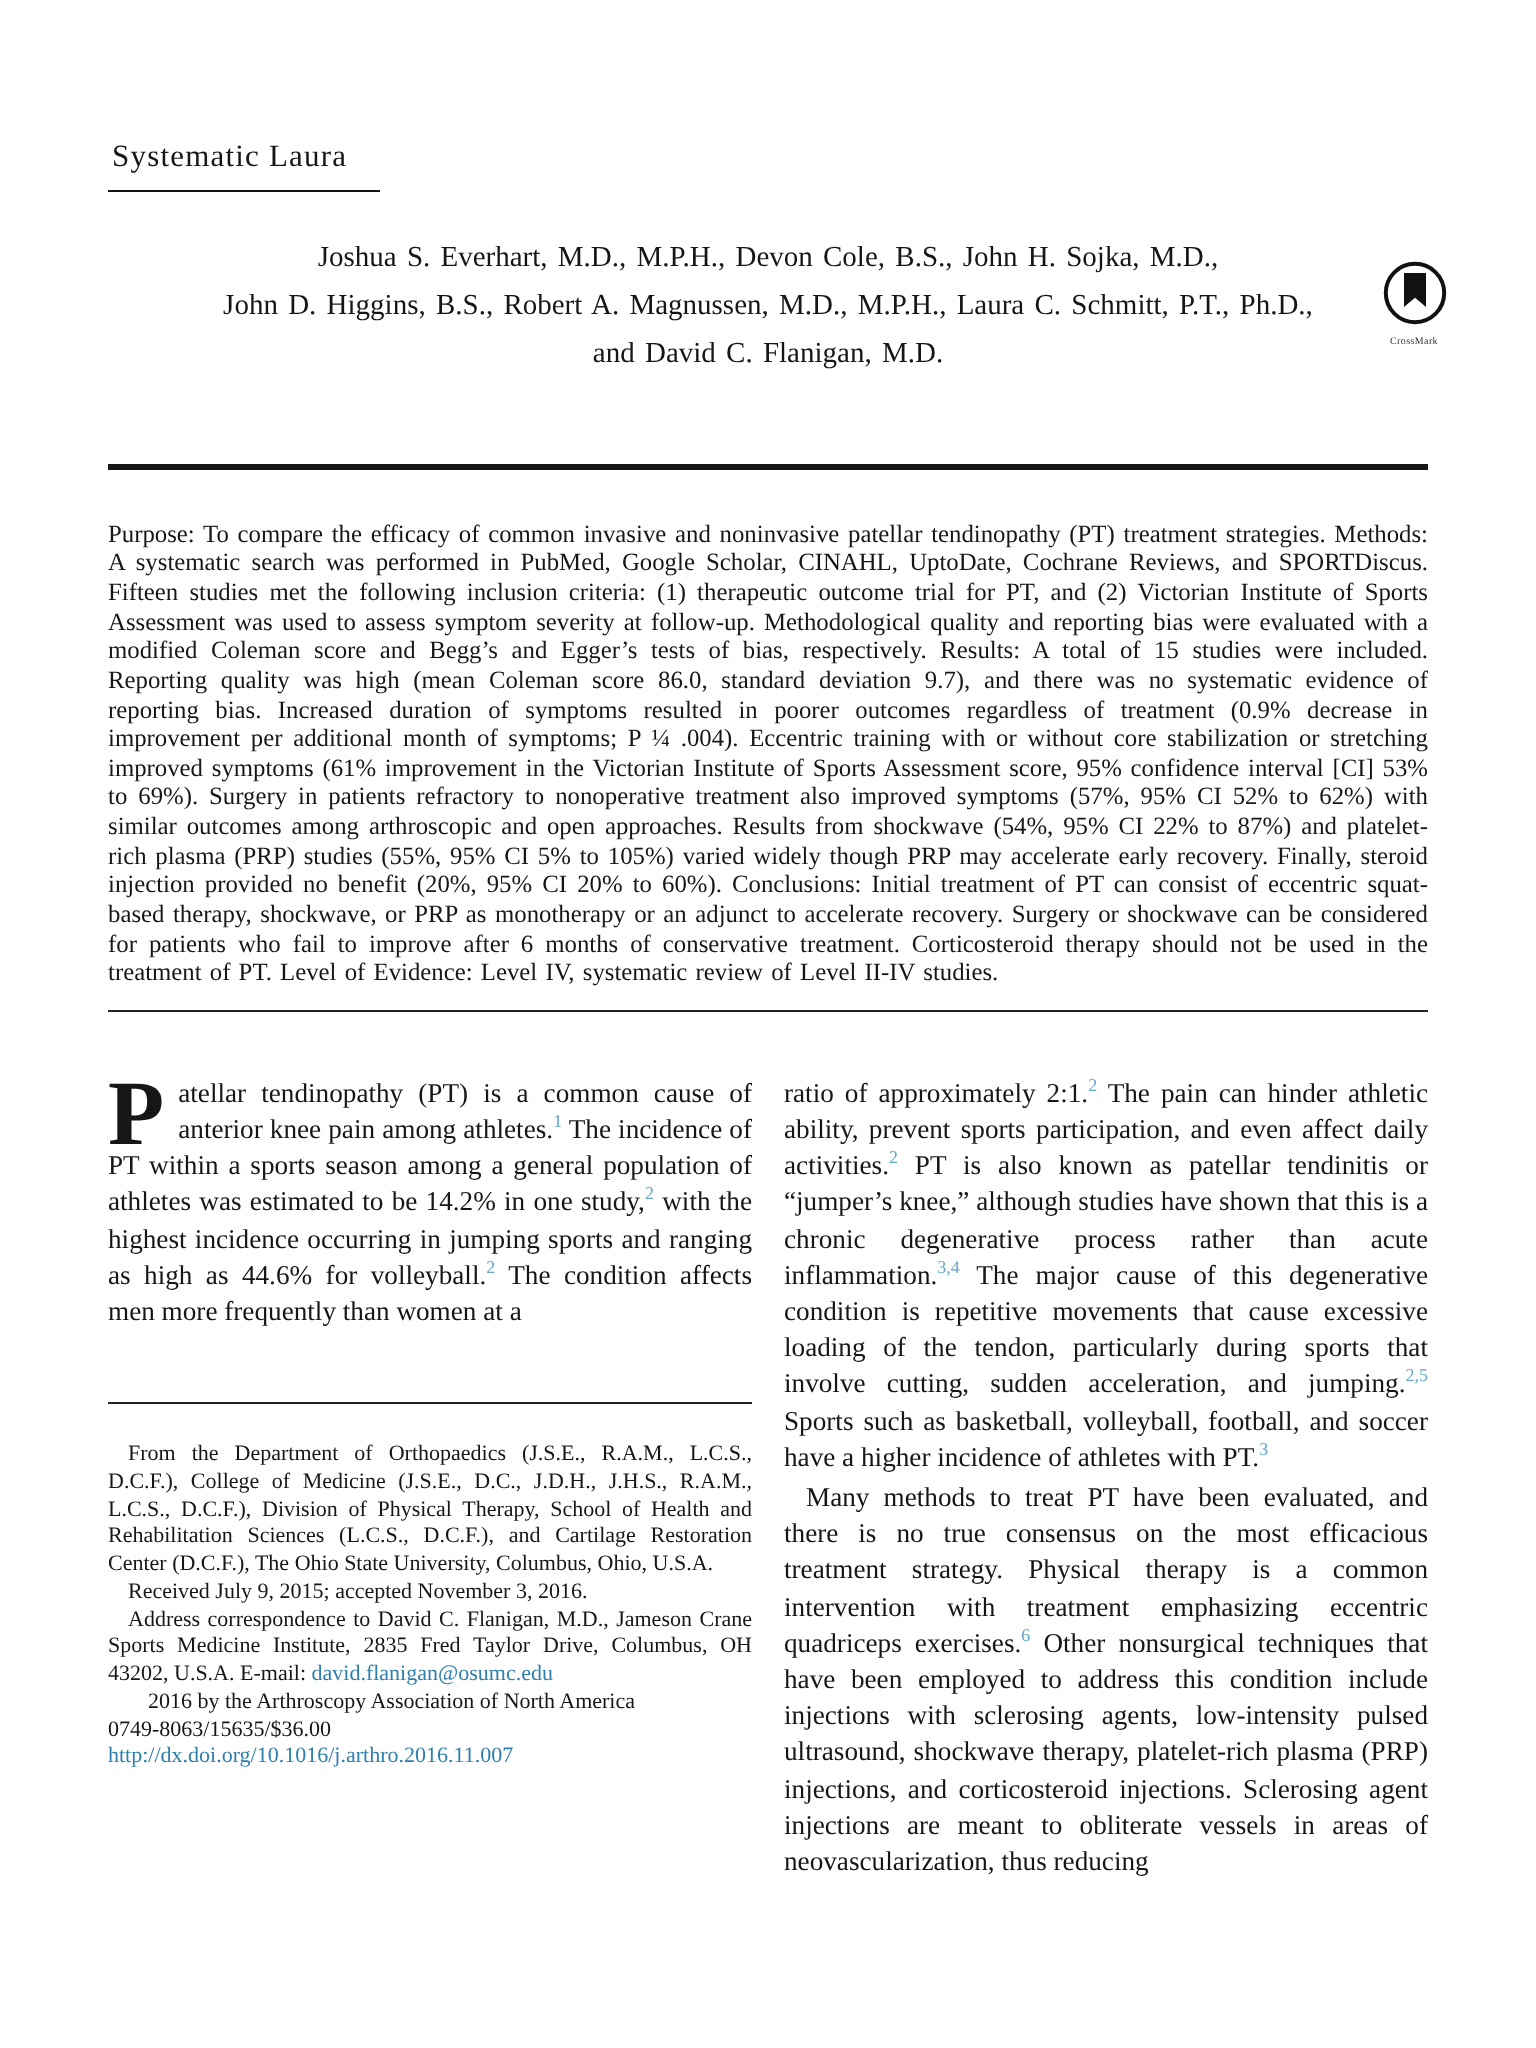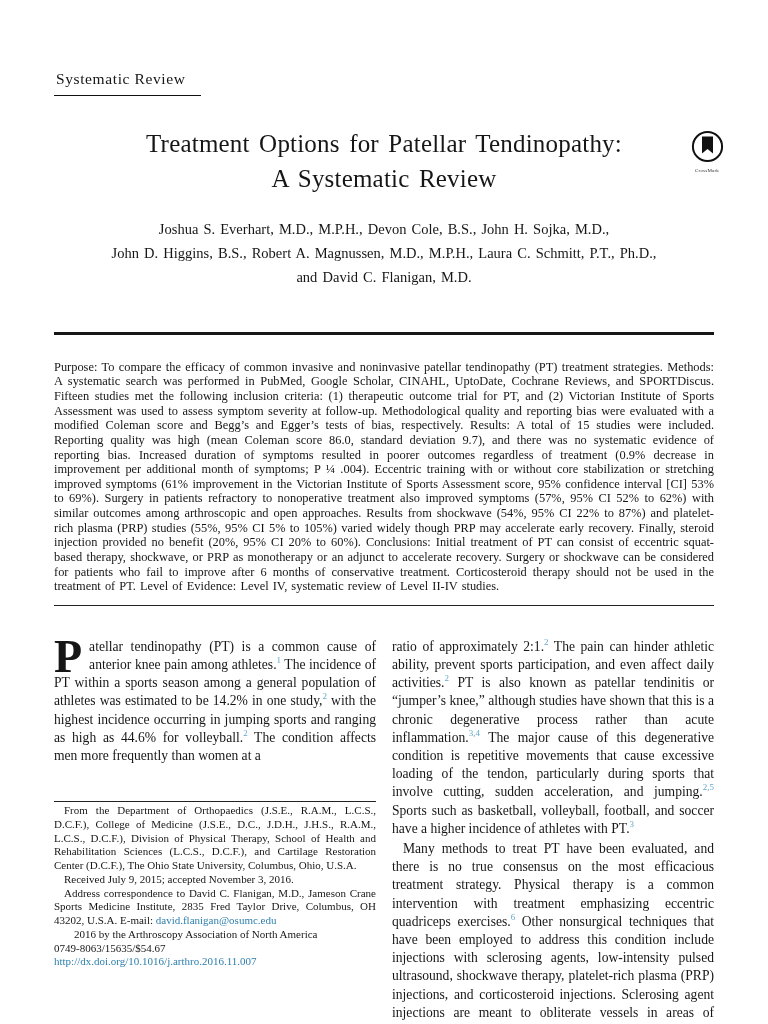--- a/index.html
+++ b/index.html
@@ -45,48 +45,44 @@
   }
   .para-indent{text-indent:11px;}
   .col .p-gap{margin-top:2px;}
 
   sup{font-size:9px;line-height:0;}
   .supref{color:#64a7cb;}
   .link{color:#2e7fac;}
 
   
   .footnotes{
-    margin-top:36px;border-top:1.4px solid #222;padding-top:2px;
+    margin-top:36px;border-top:1.4px solid #222;padding-top:19px;
     font-size:11px;line-height:1.25;text-align:justify;
   }
   .footnotes p{margin:0;}
   .fn-indent{text-indent:10px;}
   .fn-indent2{text-indent:20px;}
 </style>
 </head>
 <body>
 
 <div class="page">
 
-  <div class="section-label">Systematic Review</div>
+  <div class="section-label">Systematic Laura</div>
 
   <div class="crossmark">
     <span>
       <svg width="33" height="33" viewBox="0 0 33 33">
         <circle cx="16.5" cy="16.5" r="14.6" fill="none" stroke="#111" stroke-width="2"></circle>
         <path d="M11 6.5 h11 v17 l-5.5 -4.6 -5.5 4.6 z" fill="#111"></path>
       </svg>
     </span>
     <span class="cm-label">CrossMark</span>
   </div>
 
-  <h1 class="title" style="font-weight:normal;margin:30px 0 0 0;">
-    <span>Treatment Options for Patellar Tendinopathy:</span><br>
-    <span>A Systematic Review</span>
-  </h1>
 
   <div class="authors">
     <div>Joshua S. Everhart, M.D., M.P.H., Devon Cole, B.S., John H. Sojka, M.D.,</div>
     <div>John D. Higgins, B.S., Robert A. Magnussen, M.D., M.P.H., Laura C. Schmitt, P.T., Ph.D.,</div>
     <div>and David C. Flanigan, M.D.</div>
   </div>
 
   <div class="abstract">
     <span>Purpose: To compare the efficacy of common invasive and noninvasive patellar tendinopathy (PT) treatment strategies. Methods: A systematic search was performed in PubMed, Google Scholar, CINAHL, UptoDate, Cochrane Reviews, and SPORTDiscus. Fifteen studies met the following inclusion criteria: (1) therapeutic outcome trial for PT, and (2) Victorian Institute of Sports Assessment was used to assess symptom severity at follow-up. Methodological quality and reporting bias were evaluated with a modified Coleman score and Begg’s and Egger’s tests of bias, respectively. Results: A total of 15 studies were included. Reporting quality was high (mean Coleman score 86.0, standard deviation 9.7), and there was no systematic evidence of reporting bias. Increased duration of symptoms resulted in poorer outcomes regardless of treatment (0.9% decrease in improvement per additional month of symptoms; P ¼ .004). Eccentric training with or without core stabilization or stretching improved symptoms (61% improvement in the Victorian Institute of Sports Assessment score, 95% confidence interval [CI] 53% to 69%). Surgery in patients refractory to nonoperative treatment also improved symptoms (57%, 95% CI 52% to 62%) with similar outcomes among arthroscopic and open approaches. Results from shockwave (54%, 95% CI 22% to 87%) and platelet-rich plasma (PRP) studies (55%, 95% CI 5% to 105%) varied widely though PRP may accelerate early recovery. Finally, steroid injection provided no benefit (20%, 95% CI 20% to 60%). Conclusions: Initial treatment of PT can consist of eccentric squat-based therapy, shockwave, or PRP as monotherapy or an adjunct to accelerate recovery. Surgery or shockwave can be considered for patients who fail to improve after 6 months of conservative treatment. Corticosteroid therapy should not be used in the treatment of PT. Level of Evidence: Level IV, systematic review of Level II-IV studies.</span>
   </div>
@@ -97,21 +93,21 @@
     <div class="col">
       <p>
         <span class="dropcap">P</span><span><span>atellar tendinopathy (PT) is a common cause of anterior knee pain among athletes.</span><sup class="supref">1</sup><span> The incidence of PT within a sports season among a general population of athletes was estimated to be 14.2% in one study,</span><sup class="supref">2</sup><span> with the highest incidence occurring in jumping sports and ranging as high as 44.6% for volleyball.</span><sup class="supref">2</sup><span> The condition affects men more frequently than women at a</span></span>
       </p>
 
       <div class="footnotes">
         <p class="fn-indent">From the Department of Orthopaedics (J.S.E., R.A.M., L.C.S., D.C.F.), College of Medicine (J.S.E., D.C., J.D.H., J.H.S., R.A.M., L.C.S., D.C.F.), Division of Physical Therapy, School of Health and Rehabilitation Sciences (L.C.S., D.C.F.), and Cartilage Restoration Center (D.C.F.), The Ohio State University, Columbus, Ohio, U.S.A.</p>
         <p class="fn-indent">Received July 9, 2015; accepted November 3, 2016.</p>
         <p class="fn-indent"><span>Address correspondence to David C. Flanigan, M.D., Jameson Crane Sports Medicine Institute, 2835 Fred Taylor Drive, Columbus, OH 43202, U.S.A. E-mail: </span><span class="link">david.flanigan@osumc.edu</span></p>
         <p class="fn-indent2">2016 by the Arthroscopy Association of North America</p>
-        <p>0749-8063/15635/$54.67</p>
+        <p>0749-8063/15635/$36.00</p>
         <p><span class="link">http://dx.doi.org/10.1016/j.arthro.2016.11.007</span></p>
       </div>
     </div>
 
     <div class="col">
       <p><span>ratio of approximately 2:1.</span><sup class="supref">2</sup><span> The pain can hinder athletic ability, prevent sports participation, and even affect daily activities.</span><sup class="supref">2</sup><span> PT is also known as patellar tendinitis or “jumper’s knee,” although studies have shown that this is a chronic degenerative process rather than acute inflammation.</span><sup class="supref">3,4</sup><span> The major cause of this degenerative condition is repetitive movements that cause excessive loading of the tendon, particularly during sports that involve cutting, sudden acceleration, and jumping.</span><sup class="supref">2,5</sup><span> Sports such as basketball, volleyball, football, and soccer have a higher incidence of athletes with PT.</span><sup class="supref">3</sup></p>
       <p class="para-indent p-gap"><span>Many methods to treat PT have been evaluated, and there is no true consensus on the most efficacious treatment strategy.  Physical therapy is a common intervention with treatment emphasizing eccentric quadriceps exercises.</span><sup class="supref">6</sup><span> Other nonsurgical techniques that have been employed to address this condition include injections with sclerosing agents, low-intensity pulsed ultrasound, shockwave therapy, platelet-rich plasma (PRP) injections, and corticosteroid injections. Sclerosing agent injections are meant to obliterate vessels in areas of neovascularization, thus reducing</span></p>
     </div>
 
   </div>

